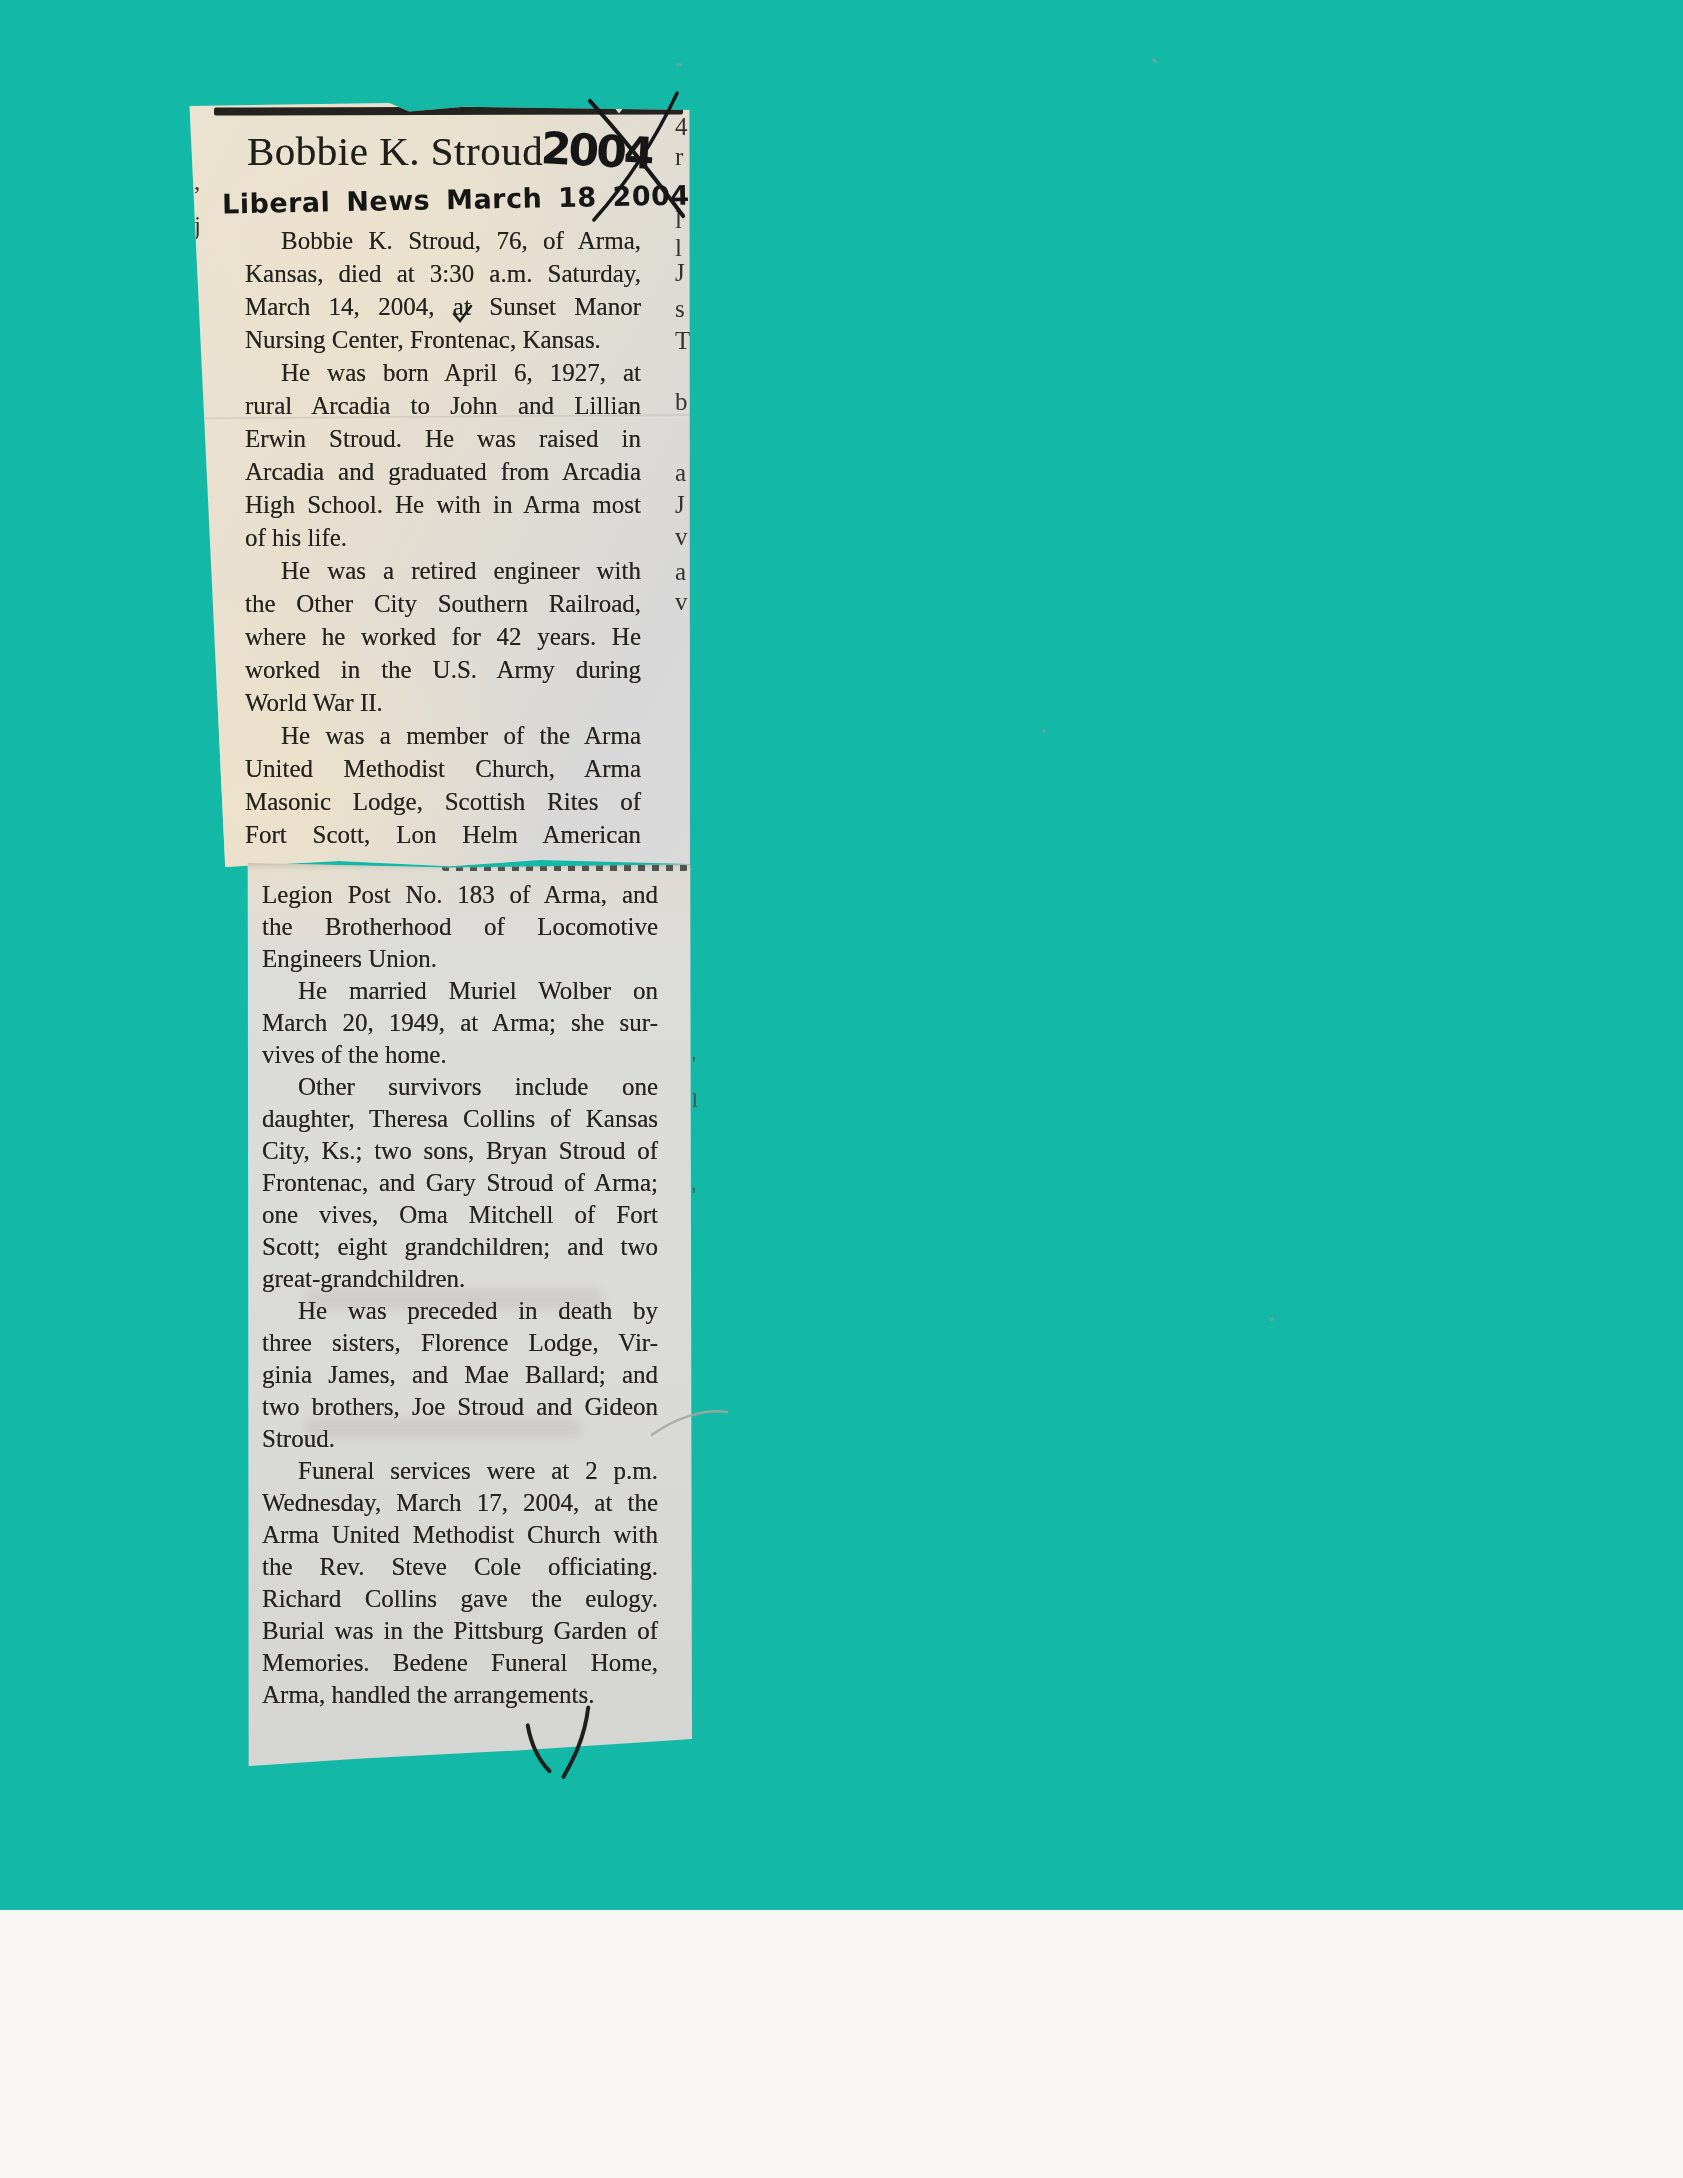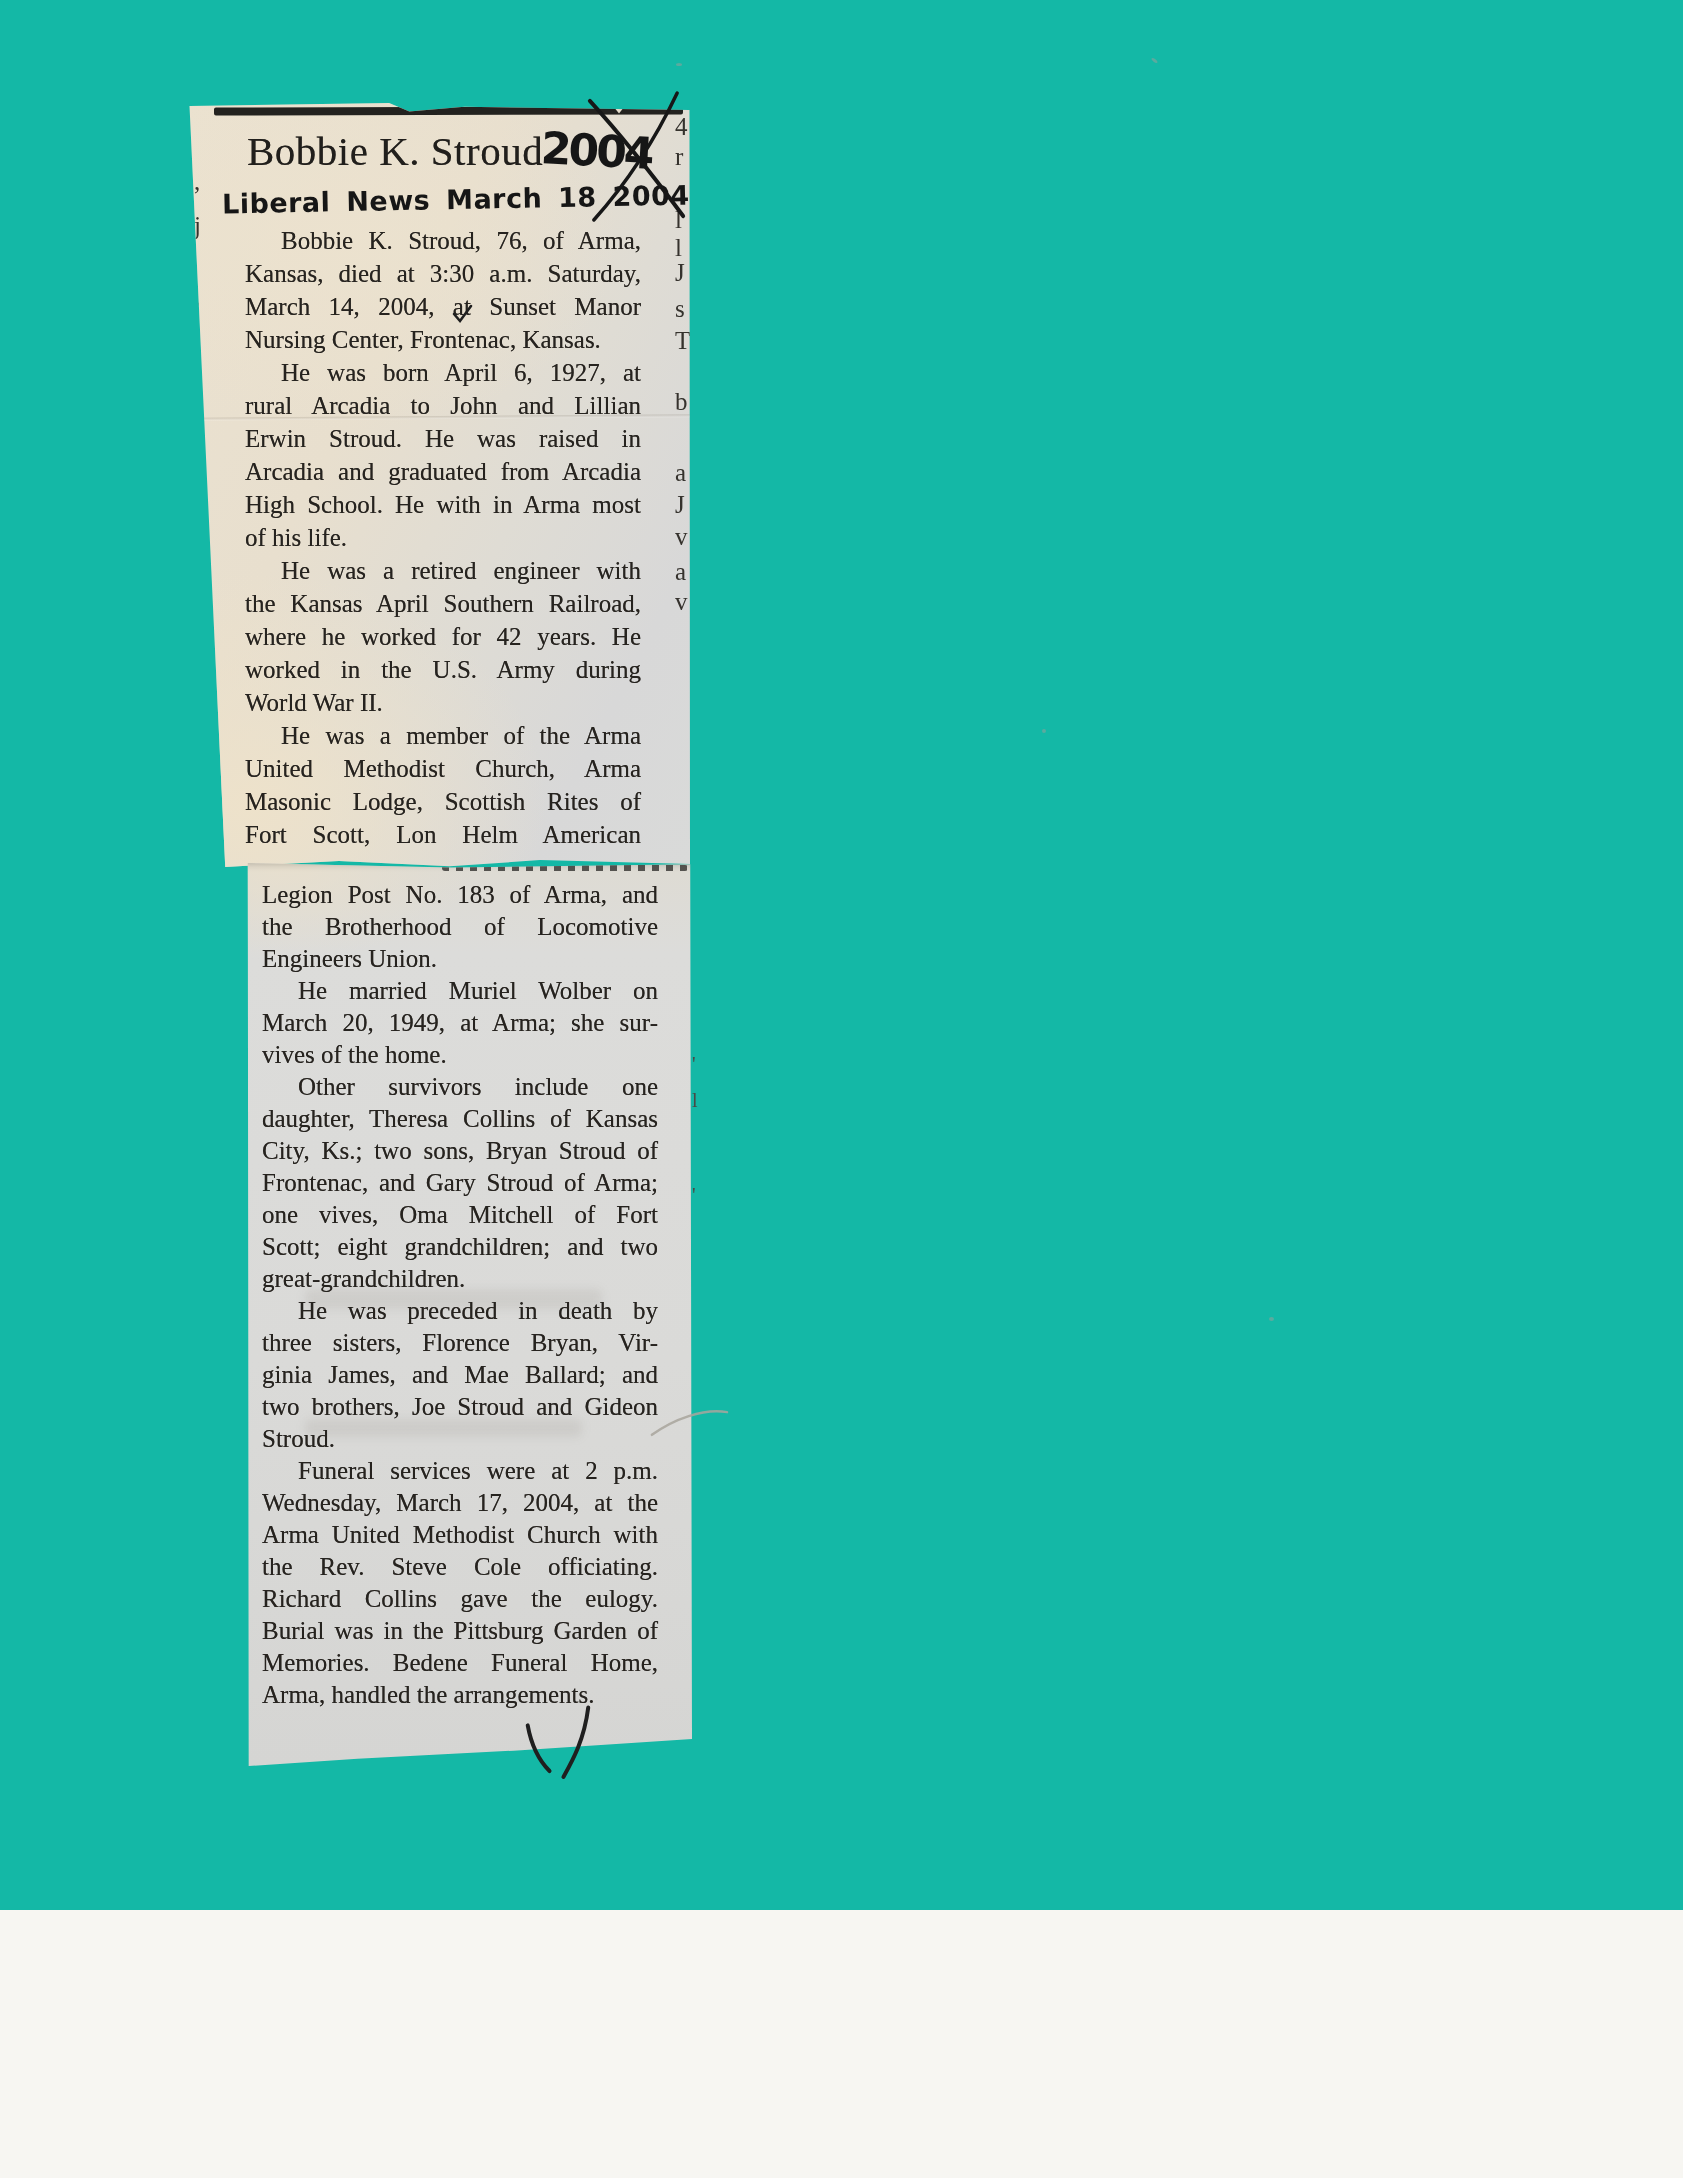--- a/index.html
+++ b/index.html
@@ -65,21 +65,21 @@
         <div class="line">Kansas, died at 3:30 a.m. Saturday,</div>
         <div class="line">March 14, 2004, at Sunset Manor</div>
         <div class="line lastline">Nursing Center, Frontenac, Kansas.</div>
         <div class="line indent">He was born April 6, 1927, at</div>
         <div class="line">rural Arcadia to John and Lillian</div>
         <div class="line">Erwin Stroud. He was raised in</div>
         <div class="line">Arcadia and graduated from Arcadia</div>
         <div class="line">High School. He with in Arma most</div>
         <div class="line lastline">of his life.</div>
         <div class="line indent">He was a retired engineer with</div>
-        <div class="line">the Kansas April Southern Railroad,</div>
+        <div class="line">the Other City Southern Railroad,</div>
         <div class="line">where he worked for 42 years. He</div>
         <div class="line">worked in the U.S. Army during</div>
         <div class="line lastline">World War II.</div>
         <div class="line indent">He was a member of the Arma</div>
         <div class="line">United Methodist Church, Arma</div>
         <div class="line">Masonic Lodge, Scottish Rites of</div>
         <div class="line">Fort Scott, Lon Helm American</div>
       </div>
     <div id="left-frags">
         <span class="frag" style="left: 6px; top: 65px;">,</span>
@@ -117,21 +117,21 @@
         <div class="line">March 20, 1949, at Arma; she sur-</div>
         <div class="line lastline">vives of the home.</div>
         <div class="line indent">Other survivors include one</div>
         <div class="line">daughter, Theresa Collins of Kansas</div>
         <div class="line">City, Ks.; two sons, Bryan Stroud of</div>
         <div class="line">Frontenac, and Gary Stroud of Arma;</div>
         <div class="line">one vives, Oma Mitchell of Fort</div>
         <div class="line">Scott; eight grandchildren; and two</div>
         <div class="line lastline">great-grandchildren.</div>
         <div class="line indent">He was preceded in death by</div>
-        <div class="line">three sisters, Florence Bryan, Vir-</div>
+        <div class="line">three sisters, Florence Lodge, Vir-</div>
         <div class="line">ginia James, and Mae Ballard; and</div>
         <div class="line">two brothers, Joe Stroud and Gideon</div>
         <div class="line lastline">Stroud.</div>
         <div class="line indent">Funeral services were at 2 p.m.</div>
         <div class="line">Wednesday, March 17, 2004, at the</div>
         <div class="line">Arma United Methodist Church with</div>
         <div class="line">the Rev. Steve Cole officiating.</div>
         <div class="line">Richard Collins gave the eulogy.</div>
         <div class="line">Burial was in the Pittsburg Garden of</div>
         <div class="line">Memories. Bedene Funeral Home,</div>

